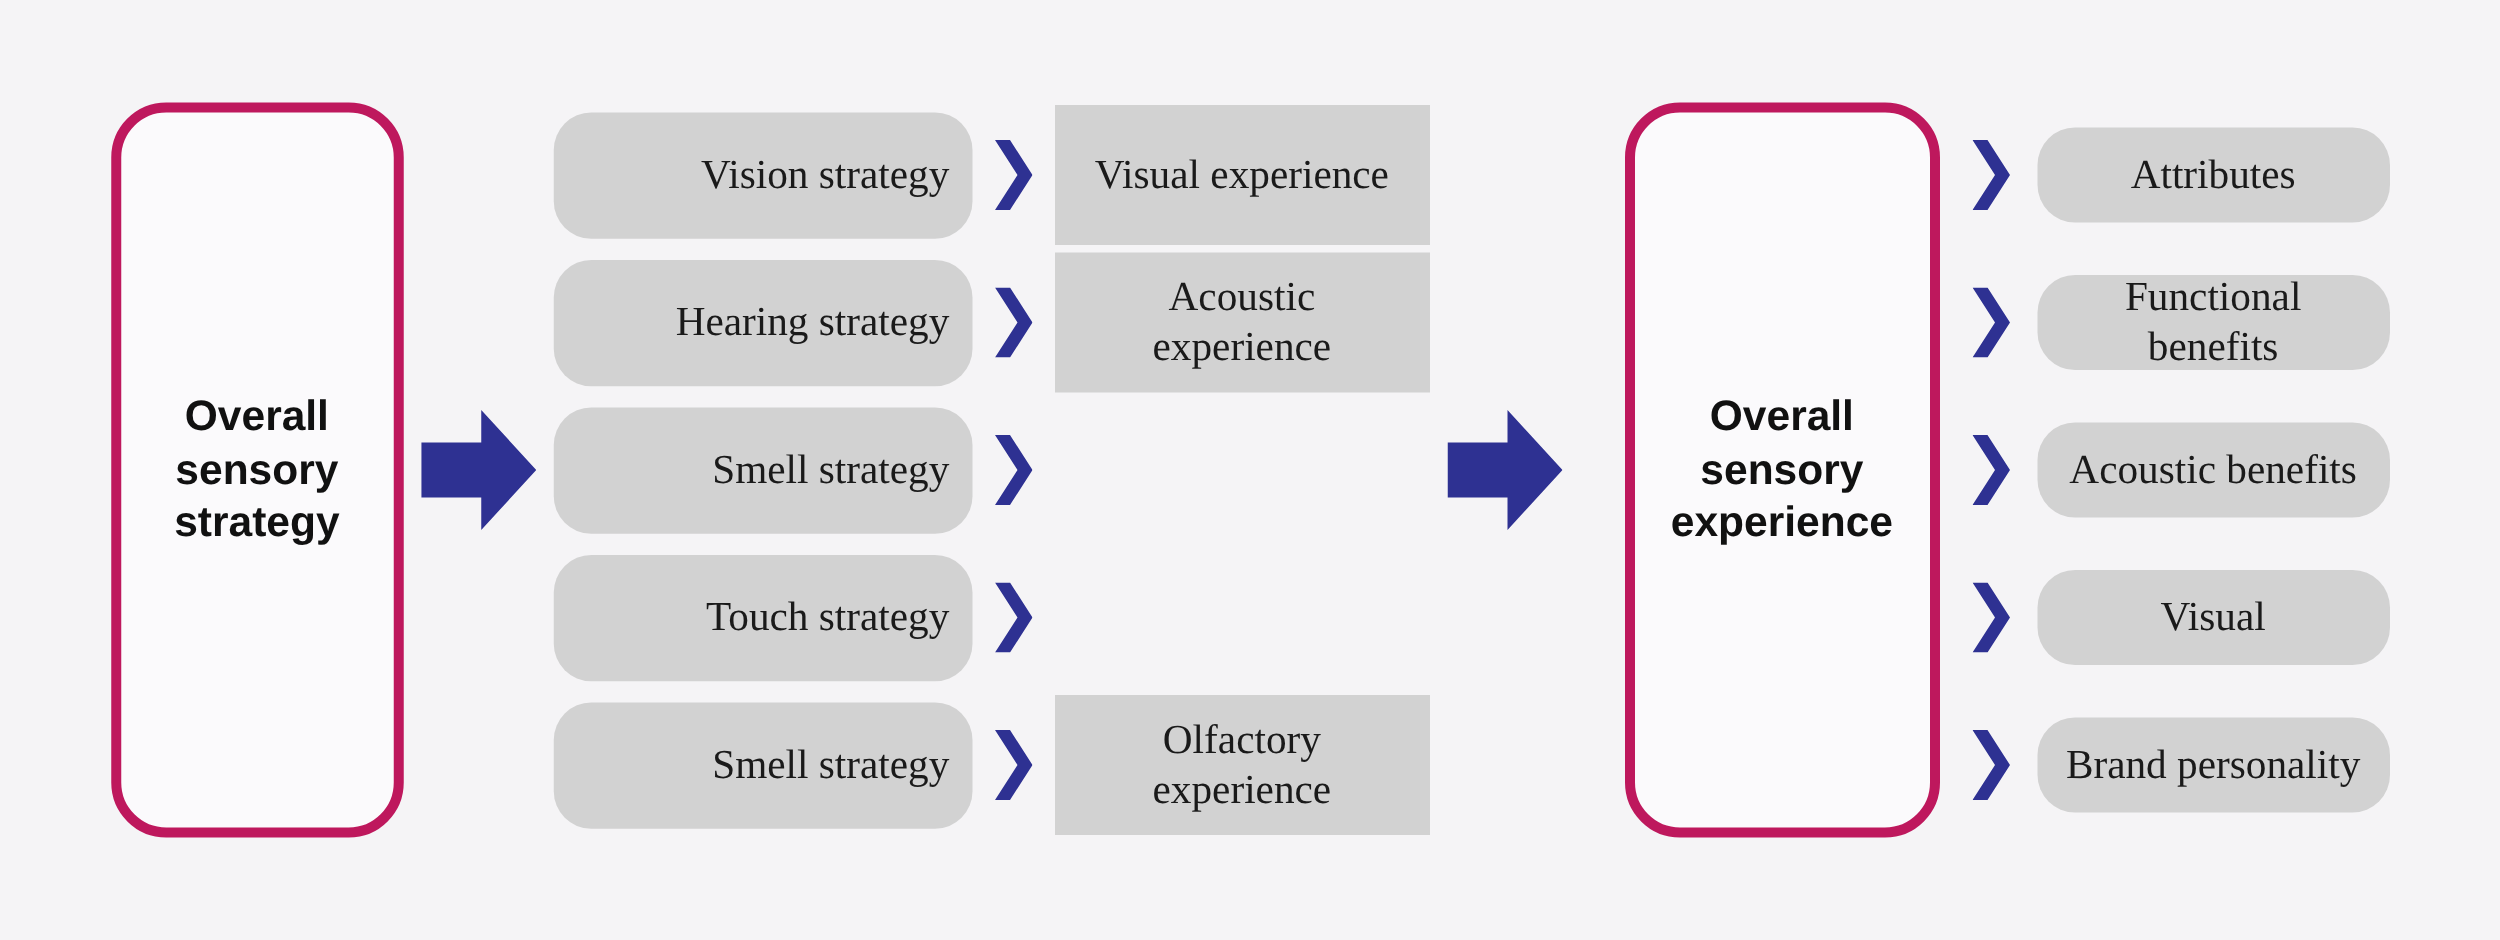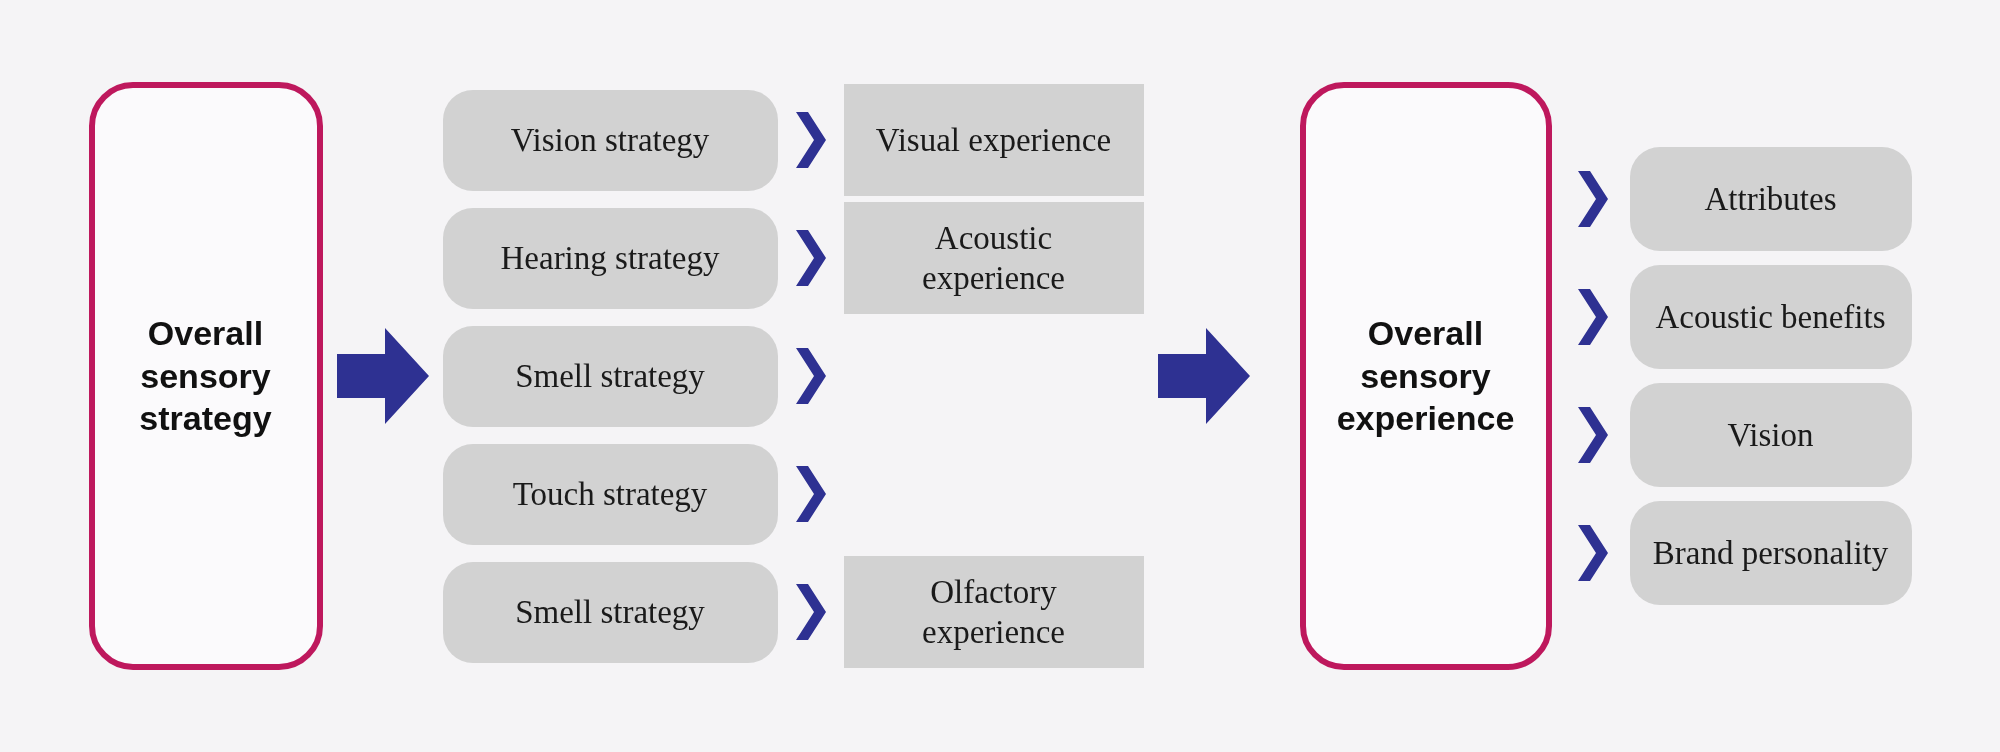--- a/index.html
+++ b/index.html
@@ -18,21 +18,21 @@
     justify-content: center;
     overflow: hidden;
   }
   .diagram {
     display: flex;
     align-items: center;
   }
   
   .overall-box {
     height: 588px;
-    border: 6px solid #be185d;
+    border: 8px solid #be185d;
     border-radius: 44px;
     background: #fbfafc;
     display: flex;
     align-items: center;
     justify-content: center;
     box-sizing: border-box;
     flex: 0 0 auto;
   }
   .overall-box.left  { width: 234px; }
   .overall-box.right { width: 252px; margin-left: 36px; }
@@ -70,24 +70,25 @@
     text-align: center;
     color: #1a1a1a;
     font-size: 33px;
     line-height: 1.22;
     box-sizing: border-box;
   }
   .pill.strategy {
     width: 335px;
     height: 101px;
     padding: 0 18px;
+    justify-content: flex-end;
   }
   .pill.outcome {
     width: 282px;
-    height: 104px;
+    height: 76px;
     padding: 0 20px;
   }
   .exp-rect {
     width: 300px;
     height: 112px;
     background: #d2d2d2;
     display: flex;
     align-items: center;
     justify-content: center;
     text-align: center;
@@ -191,36 +192,44 @@
 
       <div class="right-row">
         <svg class="chevron" width="30" height="56" viewBox="0 0 30 56">
           <polygon points="0,0 12,0 30,28 12,56 0,56 18,28" fill="#2e3192"></polygon>
         </svg>
         <div class="pill outcome">
           <span class="outcome-label">Attributes</span>
         </div>
       </div>
 
+      <div class="right-row">
+        <svg class="chevron" width="30" height="56" viewBox="0 0 30 56">
+          <polygon points="0,0 12,0 30,28 12,56 0,56 18,28" fill="#2e3192"></polygon>
+        </svg>
+        <div class="pill outcome">
+          <span class="outcome-label">Functional benefits</span>
+        </div>
+      </div>
 
       <div class="right-row">
         <svg class="chevron" width="30" height="56" viewBox="0 0 30 56">
           <polygon points="0,0 12,0 30,28 12,56 0,56 18,28" fill="#2e3192"></polygon>
         </svg>
         <div class="pill outcome">
           <span class="outcome-label">Acoustic benefits</span>
         </div>
       </div>
 
       <div class="right-row">
         <svg class="chevron" width="30" height="56" viewBox="0 0 30 56">
           <polygon points="0,0 12,0 30,28 12,56 0,56 18,28" fill="#2e3192"></polygon>
         </svg>
         <div class="pill outcome">
-          <span class="outcome-label">Vision</span>
+          <span class="outcome-label">Visual</span>
         </div>
       </div>
 
       <div class="right-row">
         <svg class="chevron" width="30" height="56" viewBox="0 0 30 56">
           <polygon points="0,0 12,0 30,28 12,56 0,56 18,28" fill="#2e3192"></polygon>
         </svg>
         <div class="pill outcome">
           <span class="outcome-label">Brand personality</span>
         </div>

